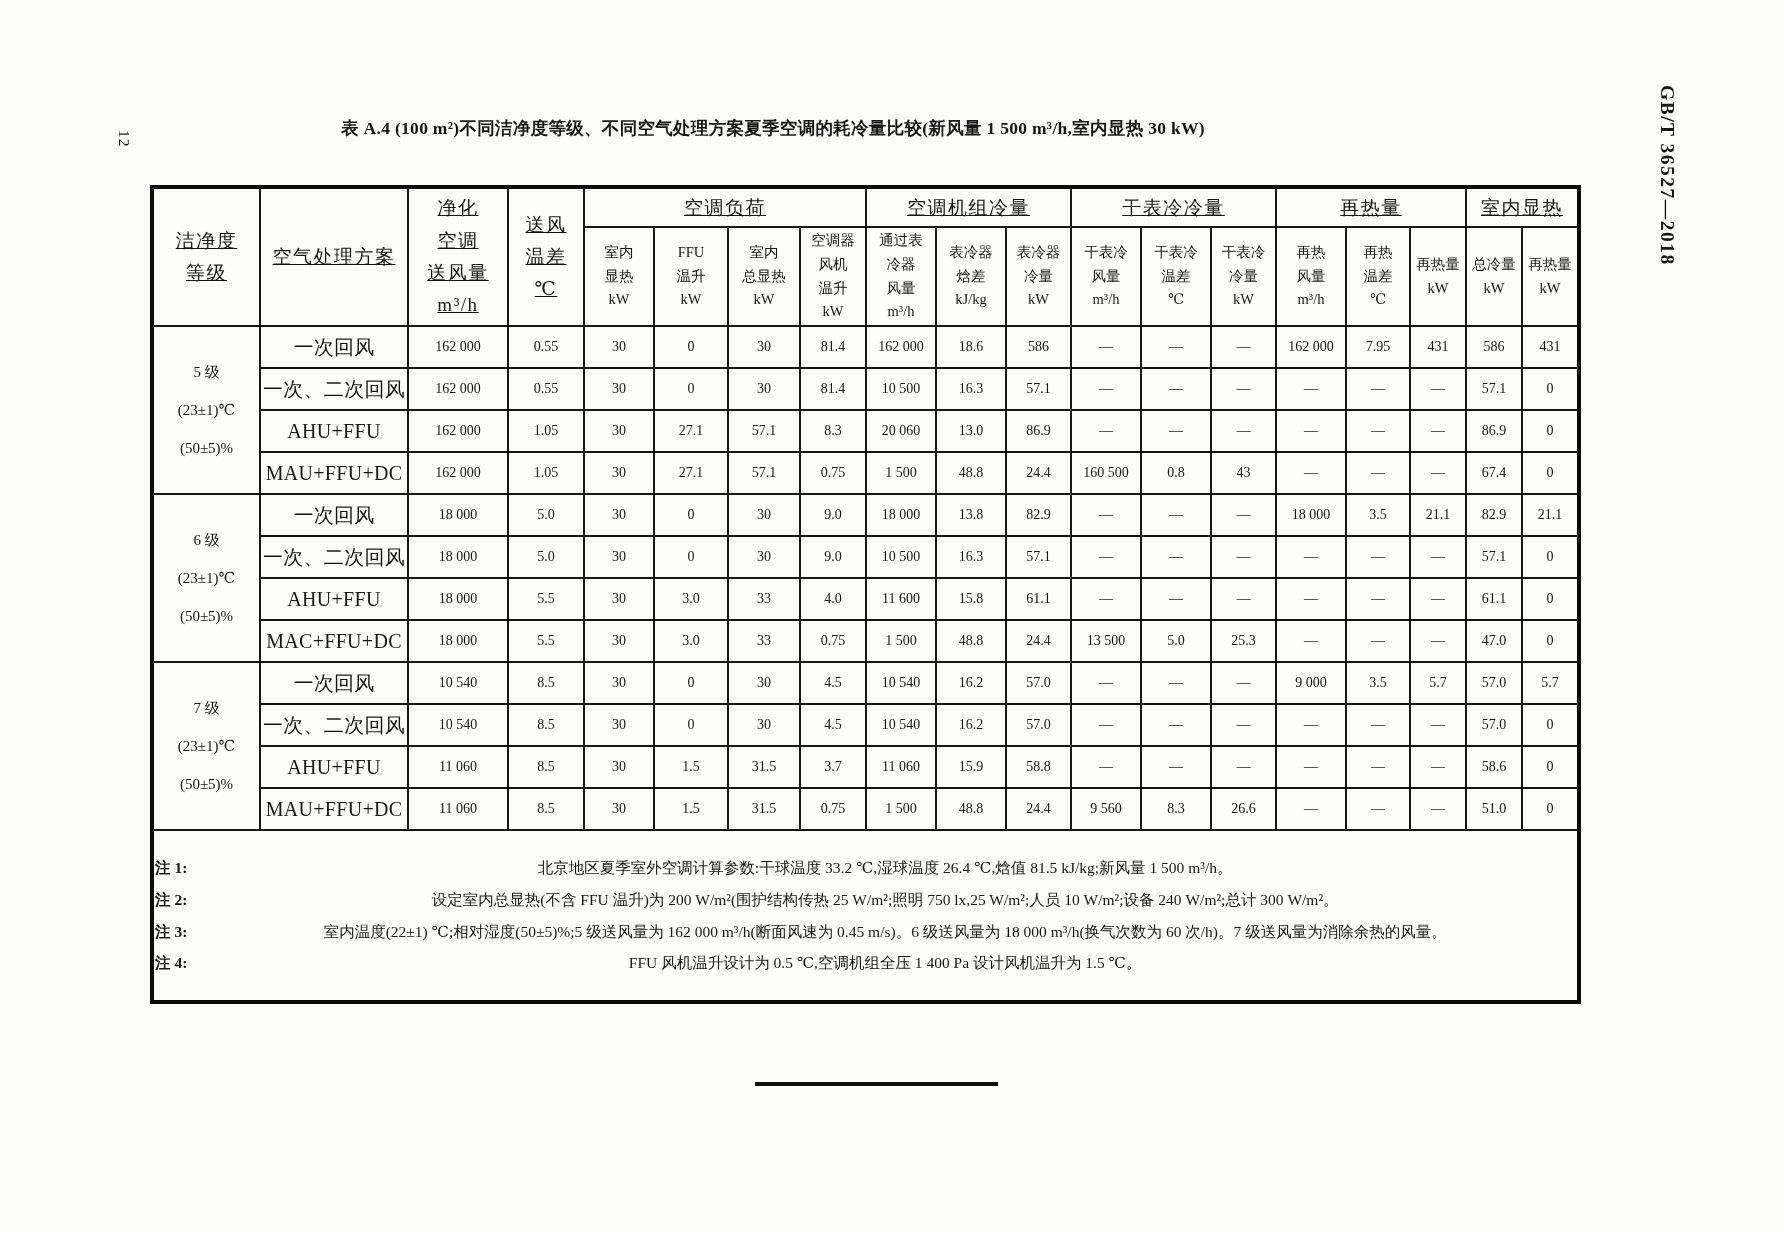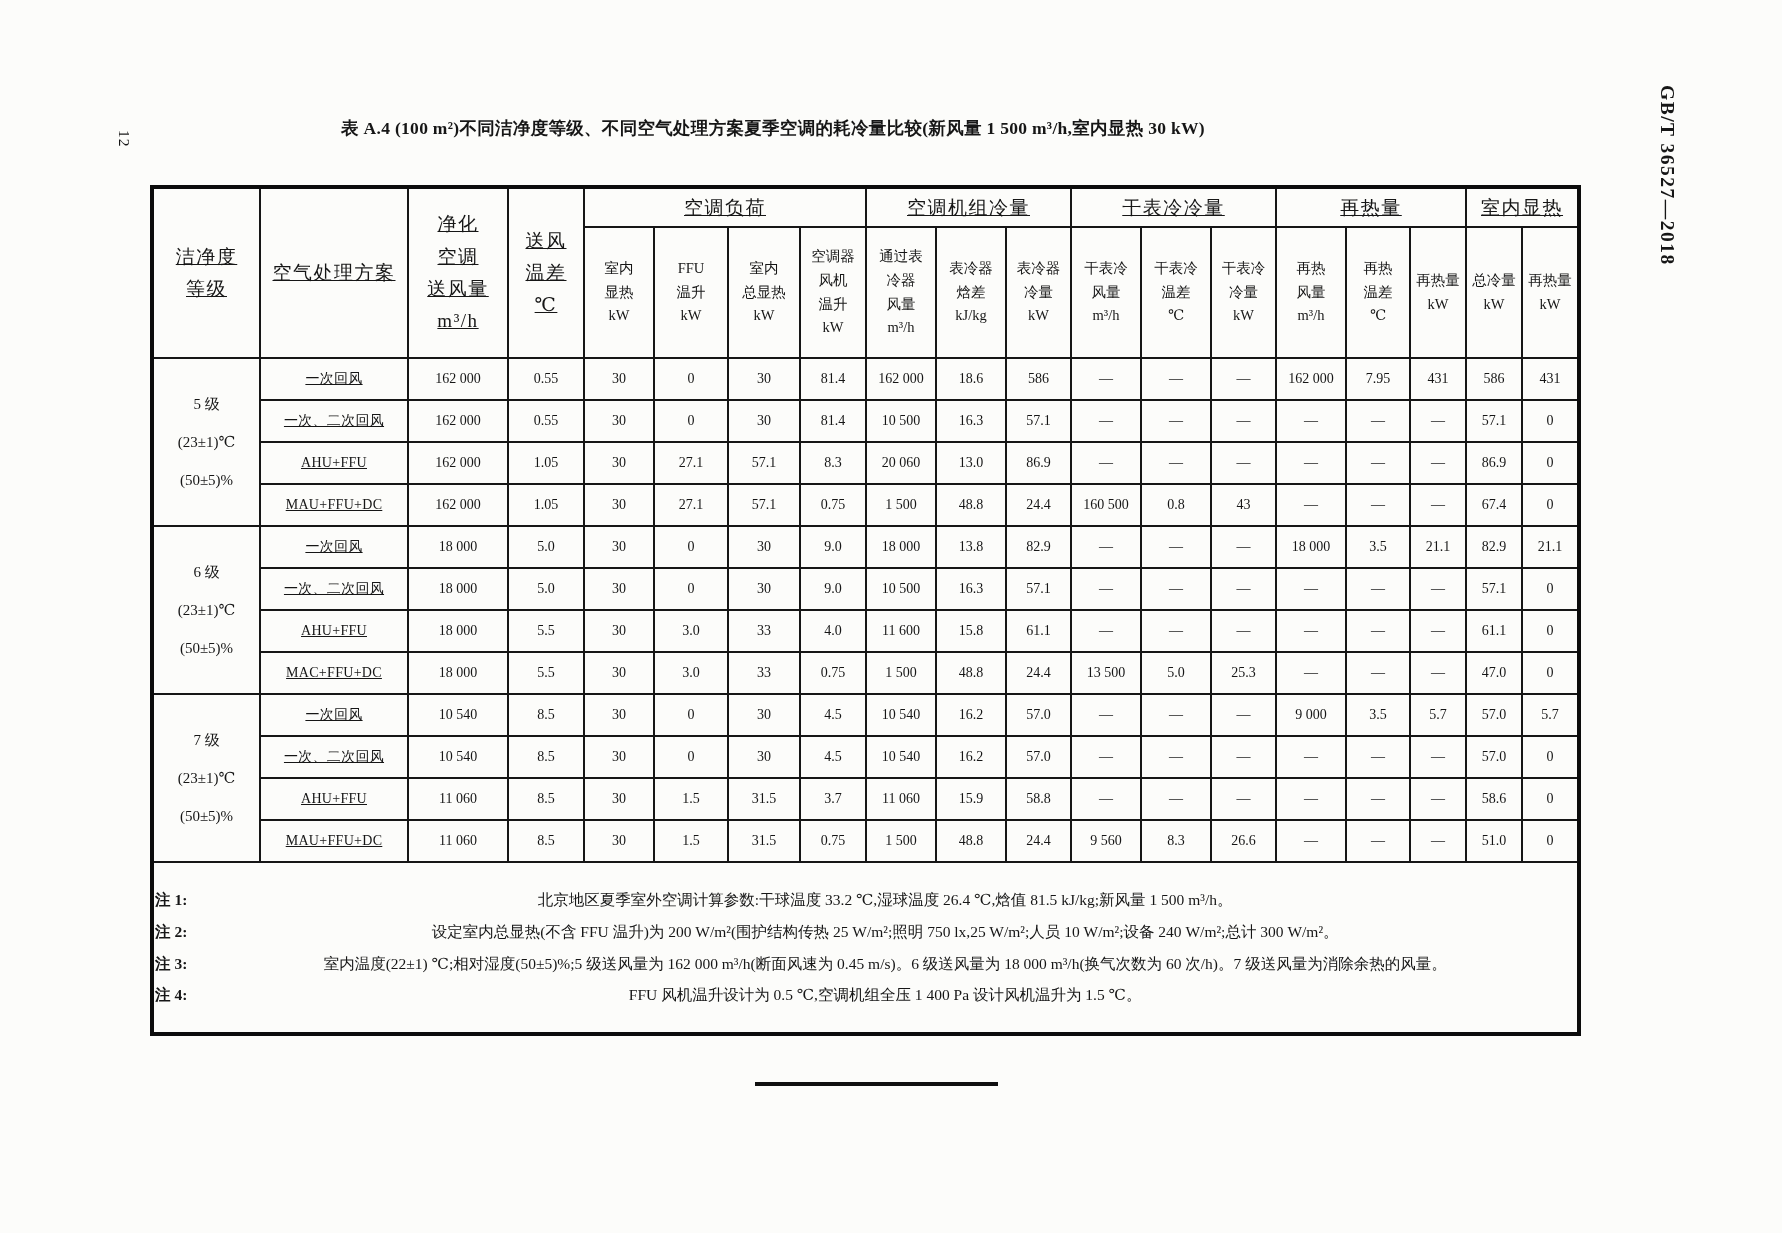--- a/index.html
+++ b/index.html
@@ -32,26 +32,26 @@
     border:4px solid #0c0c0c;
   }
   table.main th,table.main td{
     border:2px solid #161616;
     text-align:center;vertical-align:middle;
     padding:0 1px;font-weight:normal;
   }
   .prewrap{white-space:pre-line;}
   tr.group-row{height:40px;}
   tr.group-row th{font-size:19px;letter-spacing:1.5px;text-decoration:underline;}
-  tr.sub-row{height:131px;}
+  tr.sub-row{height:99px;}
   tr.sub-row th{font-size:14.5px;line-height:1.65;}
   th.corner{font-size:15px;line-height:1.7;}
   tbody tr.data-row{height:42px;}
   td.level{font-size:15px;line-height:2.55;}
-  td.scheme{font-size:14px;letter-spacing:0.3px;white-space:nowrap;text-decoration:underline;}
+  td.scheme{font-size:20px;letter-spacing:0.3px;white-space:nowrap;}
   td.value{font-size:14px;white-space:nowrap;}
   tr.notes-row{height:172px;margin-top:30px;}
   td.notes-cell{
     text-align:left;vertical-align:top;
     padding:9px 26px 6px 44px;
   }
   .note{display:flex;line-height:2.05;font-size:15.5px;}
   .note-label{font-weight:bold;white-space:nowrap;margin-right:7px;}
   .note-text{flex:1;}
   .end-line{

